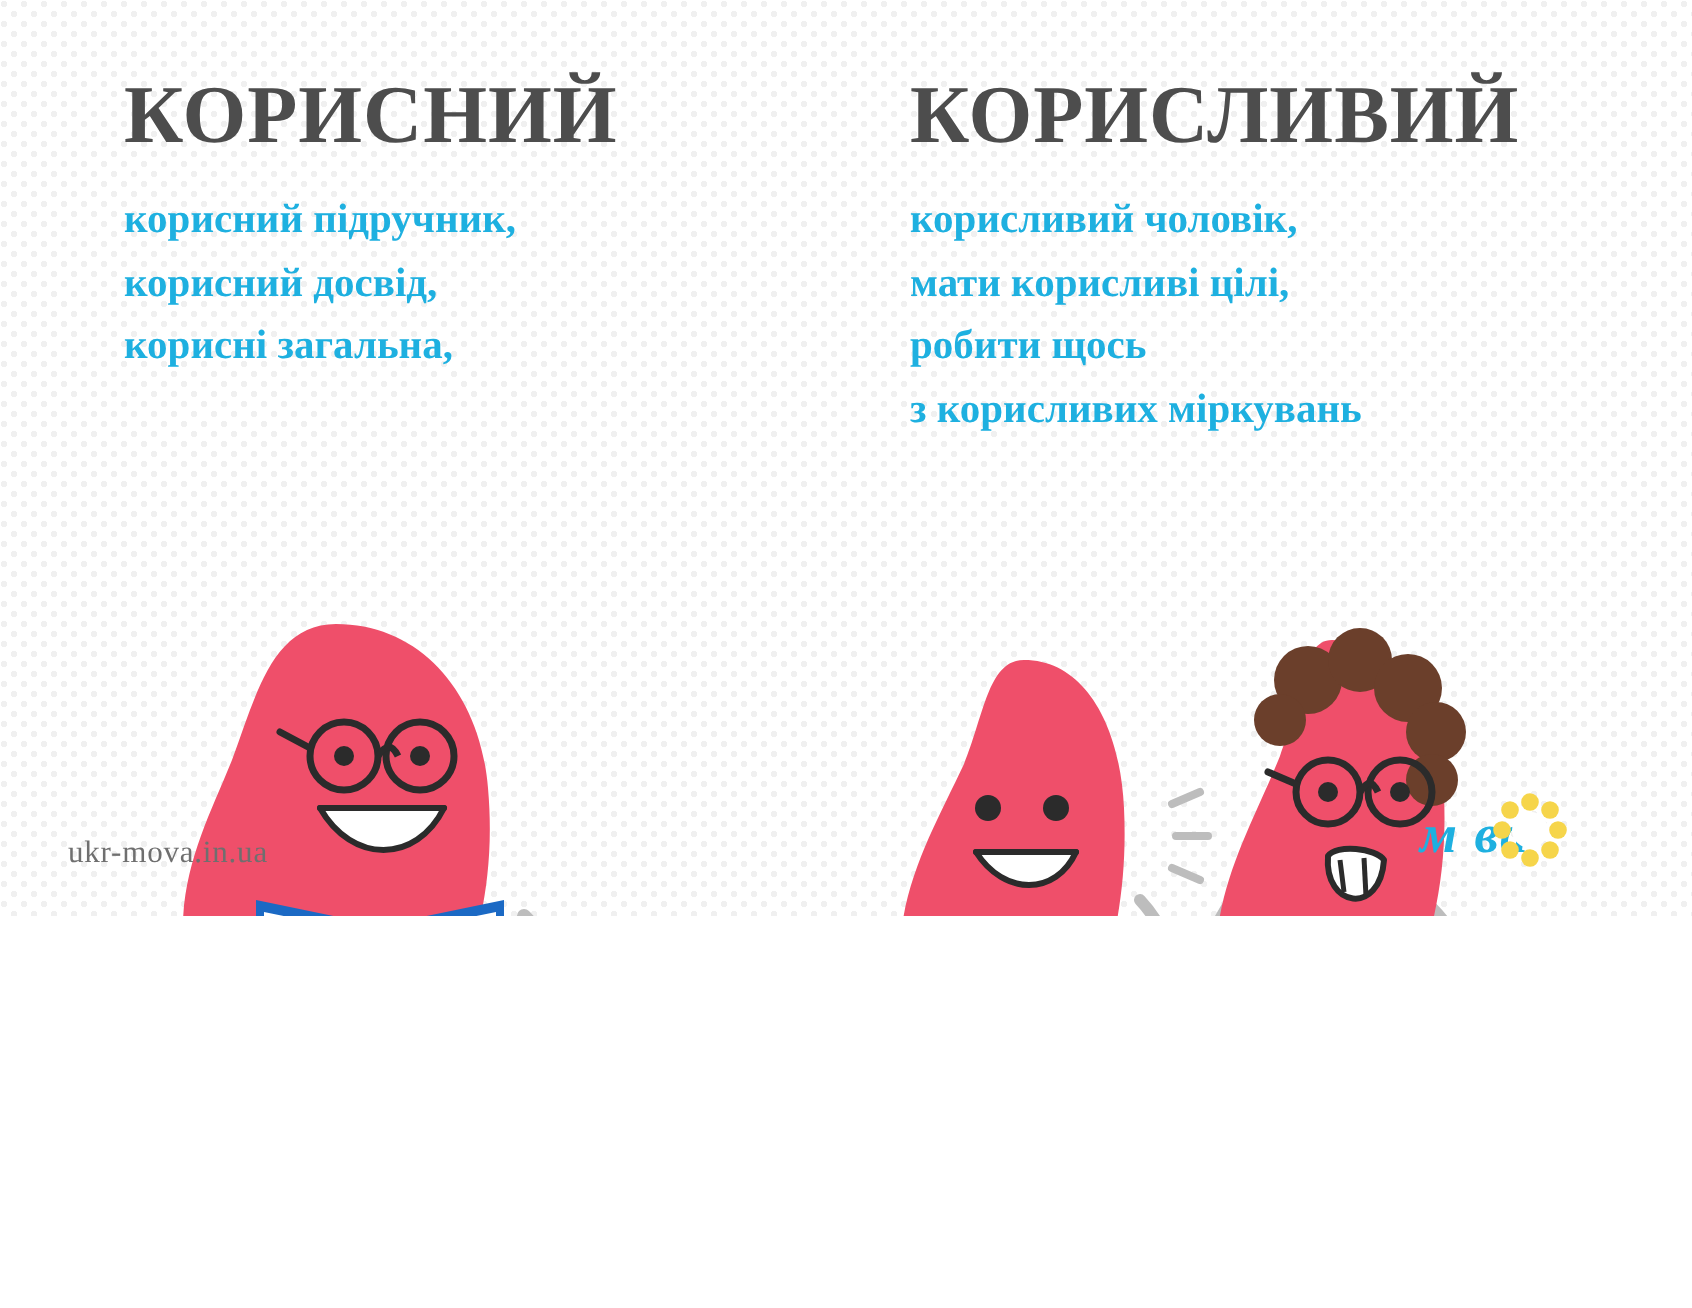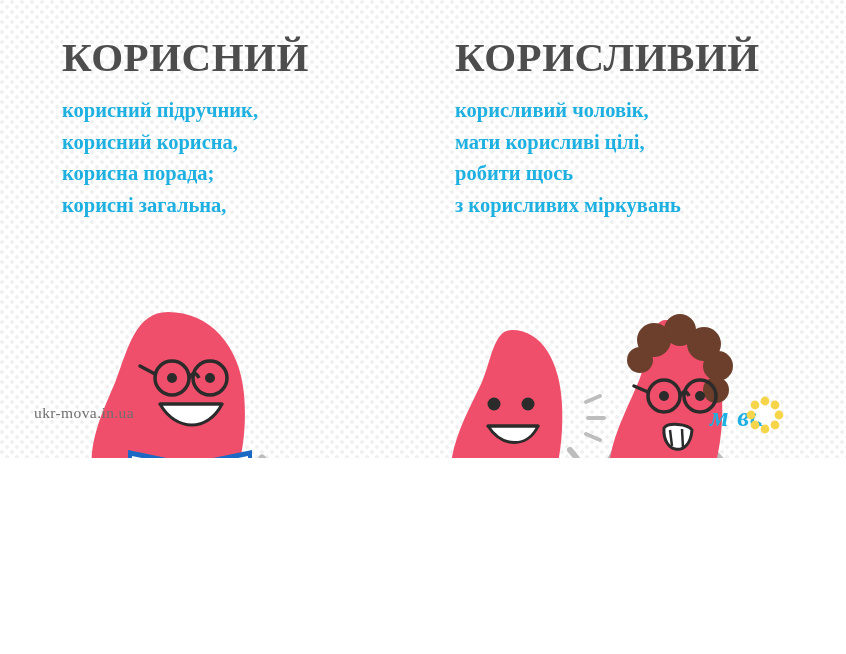--- a/index.html
+++ b/index.html
@@ -71,21 +71,21 @@
     left: 0;
     top: 300px;
     width: 846px;
     height: 290px;
   }
 
   
   .footer-url {
     position: absolute;
     left: 34px;
-    bottom: 36px;
+    bottom: 22px;
     font-family: "Liberation Serif", serif;
     font-size: 15.5px;
     color: #6f6f6f;
     letter-spacing: 0.4px;
   }
   .logo {
     position: absolute;
     right: 26px;
     bottom: 14px;
     width: 110px;
@@ -113,22 +113,21 @@
 </head>
 <body>
 
 <div class="card">
   <div class="inner-frame"></div>
 
   <div class="col col-left">
     <div class="headword">КОРИСНИЙ</div>
     <div class="examples">
       <div class="line">корисний підручник,</div>
-      <div class="line">корисний корисна,</div>
-      <div class="line">корисна порада;</div>
+      <div class="line">корисний досвід,</div>
       <div class="line">корисні загальна,</div>
     </div>
   </div>
 
   <div class="col col-right">
     <div class="headword">КОРИСЛИВИЙ</div>
     <div class="examples">
       <div class="line">корисливий чоловік,</div>
       <div class="line">мати корисливі цілі,</div>
       <div class="line">робити щось</div>

